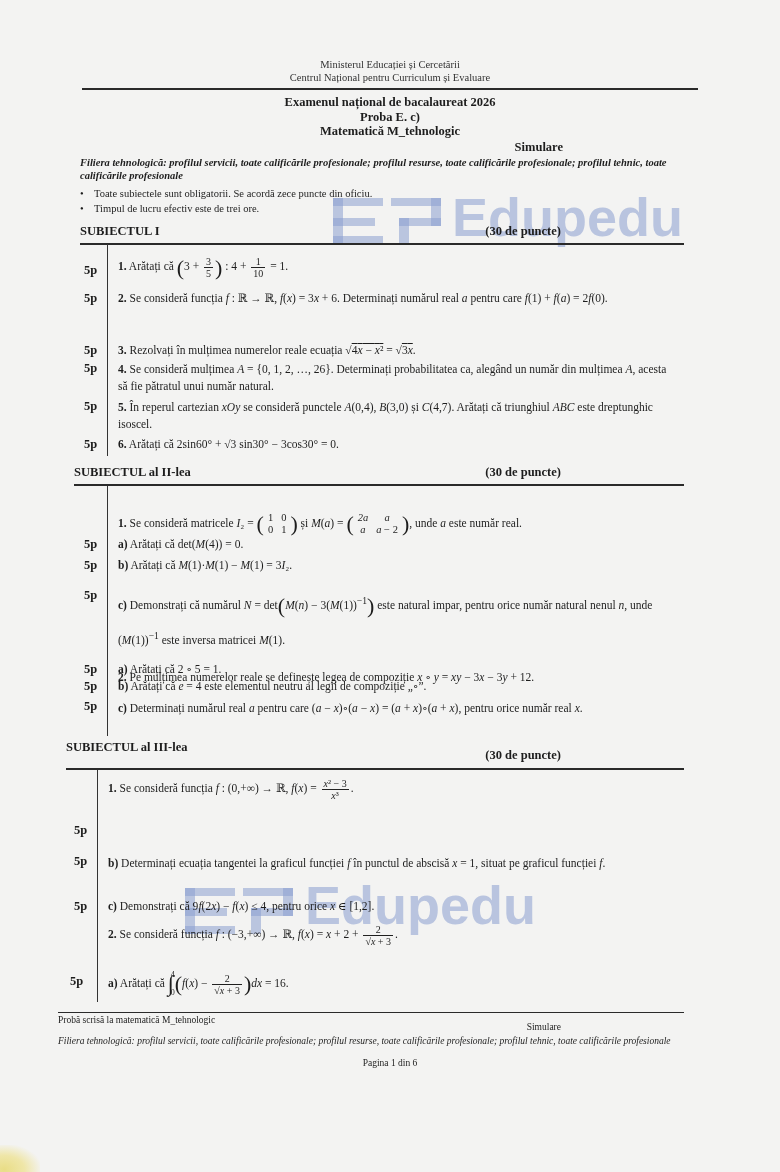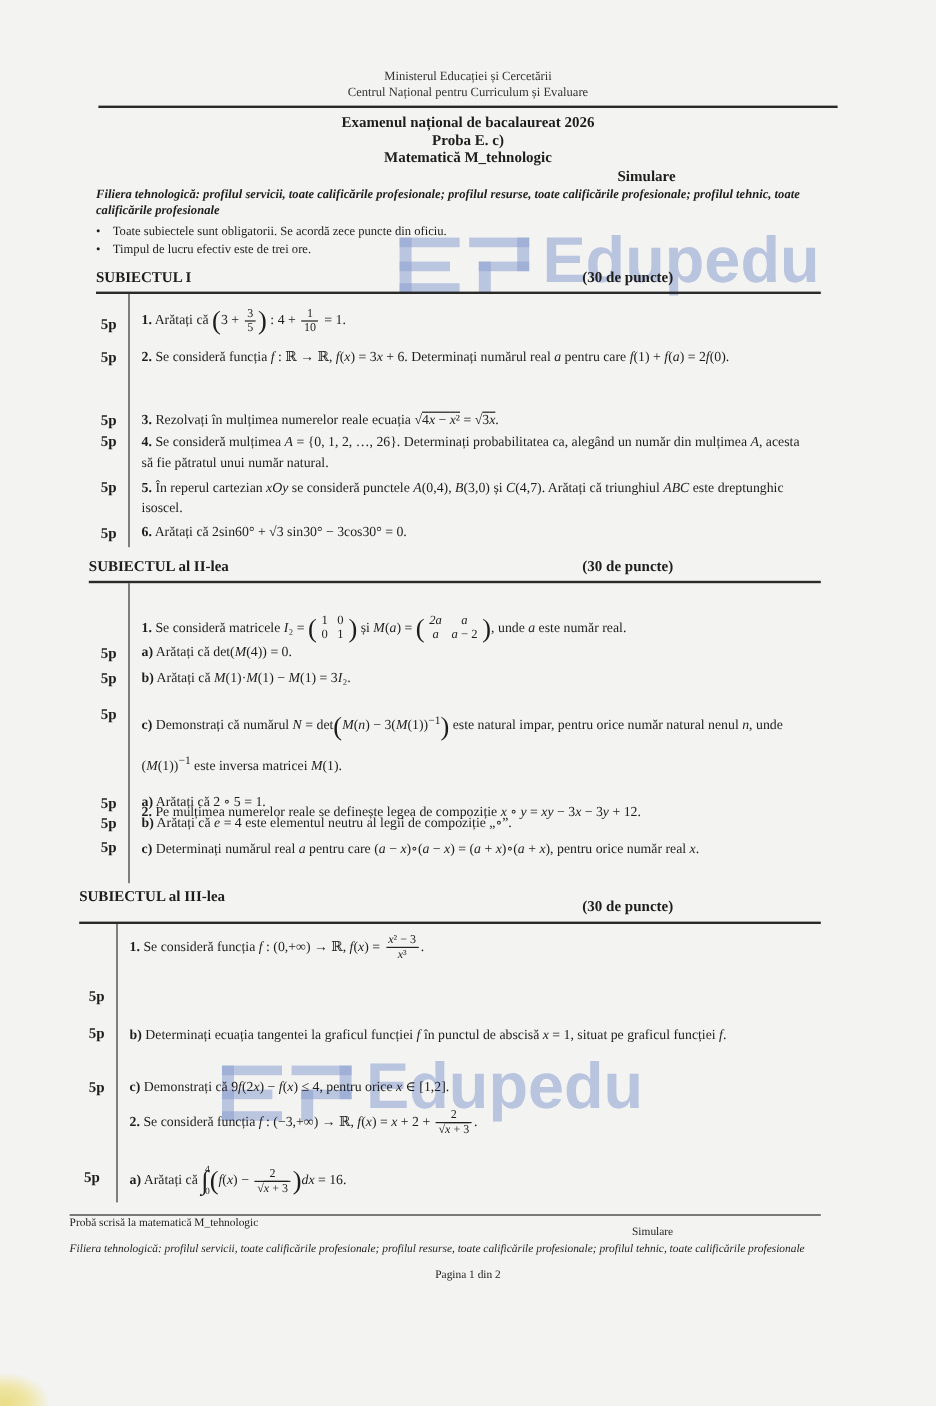--- a/index.html
+++ b/index.html
@@ -233,16 +233,16 @@
   <div class="pts" style="left:70px; top:974px;">5p</div>
   <div class="item" style="left:108px; top:966px;">
     <b>a)</b>
     Arătați că <span style="font-size:22px; vertical-align:middle;">∫</span><span style="display:inline-block; vertical-align:middle; font-size:8px; line-height:18px; margin-left:-3px;"><span style="display:block;">4</span><span style="display:block;">0</span></span><span class="paren-big">(</span><span class="math">f</span>(<span class="math">x</span>) − <span class="frac"><span class="num">2</span><span class="den">√<span style="text-decoration:overline"><span class="math">x</span> + 3</span></span></span><span class="paren-big">)</span><span class="math">dx</span> = 16.
   </div>
 
   <div class="hr" style="left:58px; width:626px; top:1012px; height:1.4px;"></div>
   <div class="abs footer-left">Probă scrisă la matematică M_tehnologic</div>
   <div class="abs footer-simulare">Simulare</div>
   <div class="abs footer-filiera">Filiera tehnologică: profilul servicii, toate calificările profesionale; profilul resurse, toate calificările profesionale; profilul tehnic, toate calificările profesionale</div>
-  <div class="abs footer-page center">Pagina 1 din 2</div>
+  <div class="abs footer-page center">Pagina 1 din 6</div>
 
   <div class="corner-stain"></div>
 </div>
 
 </body></html>

